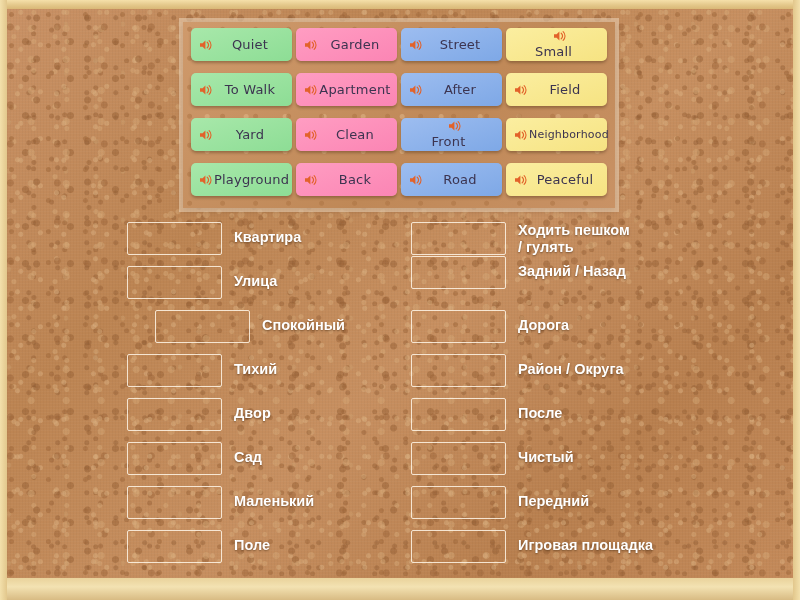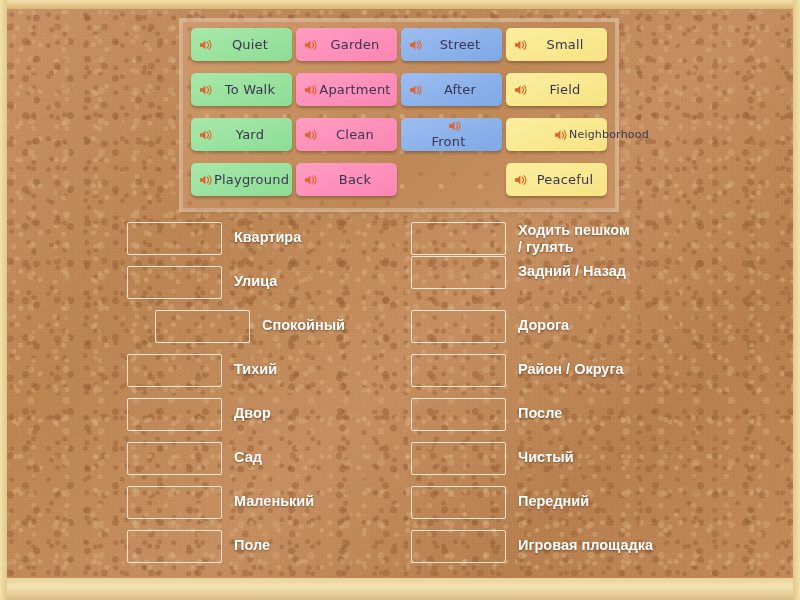--- a/index.html
+++ b/index.html
@@ -141,21 +141,21 @@
         <span class="tlabel">Garden</span>
       </div>
       <div class="tile blue" style="left: 218px; top: 6px; width: 101px;">
         <span class="spk"><svg viewBox="0 0 16 16" width="16" height="16">
             <path d="M2 6.2h2.6L7.4 3.6v8.8L4.6 9.8H2z" fill="#e2622a"></path>
             <path d="M9.2 5.2a3.6 3.6 0 0 1 0 5.6" stroke="#e2622a" stroke-width="1.2" fill="none" stroke-linecap="round"></path>
             <path d="M11.1 3.6a6 6 0 0 1 0 8.8" stroke="#e2622a" stroke-width="1.1" fill="none" stroke-linecap="round"></path>
           </svg></span>
         <span class="tlabel">Street</span>
       </div>
-      <div class="tile yellow" style="left: 323px; top: 6px; width: 101px;">
+      <div class="tile yellow" style="left: 323px; top: 6px; width: 101px; flex-direction: column;">
         <span class="spk"><svg viewBox="0 0 16 16" width="16" height="16">
             <path d="M2 6.2h2.6L7.4 3.6v8.8L4.6 9.8H2z" fill="#e2622a"></path>
             <path d="M9.2 5.2a3.6 3.6 0 0 1 0 5.6" stroke="#e2622a" stroke-width="1.2" fill="none" stroke-linecap="round"></path>
             <path d="M11.1 3.6a6 6 0 0 1 0 8.8" stroke="#e2622a" stroke-width="1.1" fill="none" stroke-linecap="round"></path>
           </svg></span>
         <span class="tlabel">Small</span>
       </div>
       <div class="tile green" style="left: 8px; top: 51px; width: 101px;">
         <span class="spk"><svg viewBox="0 0 16 16" width="16" height="16">
             <path d="M2 6.2h2.6L7.4 3.6v8.8L4.6 9.8H2z" fill="#e2622a"></path>
@@ -205,21 +205,21 @@
         <span class="tlabel">Clean</span>
       </div>
       <div class="tile blue" style="left: 218px; top: 96px; width: 101px; flex-direction: column;">
         <span class="spk"><svg viewBox="0 0 16 16" width="16" height="16">
             <path d="M2 6.2h2.6L7.4 3.6v8.8L4.6 9.8H2z" fill="#e2622a"></path>
             <path d="M9.2 5.2a3.6 3.6 0 0 1 0 5.6" stroke="#e2622a" stroke-width="1.2" fill="none" stroke-linecap="round"></path>
             <path d="M11.1 3.6a6 6 0 0 1 0 8.8" stroke="#e2622a" stroke-width="1.1" fill="none" stroke-linecap="round"></path>
           </svg></span>
         <span class="tlabel">Front</span>
       </div>
-      <div class="tile yellow small" style="left: 323px; top: 96px; width: 101px; padding-left: 40px;">
+      <div class="tile yellow small" style="left: 323px; top: 96px; width: 101px;">
         <span class="spk"><svg viewBox="0 0 16 16" width="16" height="16">
             <path d="M2 6.2h2.6L7.4 3.6v8.8L4.6 9.8H2z" fill="#e2622a"></path>
             <path d="M9.2 5.2a3.6 3.6 0 0 1 0 5.6" stroke="#e2622a" stroke-width="1.2" fill="none" stroke-linecap="round"></path>
             <path d="M11.1 3.6a6 6 0 0 1 0 8.8" stroke="#e2622a" stroke-width="1.1" fill="none" stroke-linecap="round"></path>
           </svg></span>
         <span class="tlabel">Neighborhood</span>
       </div>
       <div class="tile green" style="left: 8px; top: 141px; width: 101px;">
         <span class="spk"><svg viewBox="0 0 16 16" width="16" height="16">
             <path d="M2 6.2h2.6L7.4 3.6v8.8L4.6 9.8H2z" fill="#e2622a"></path>
@@ -228,20 +228,28 @@
           </svg></span>
         <span class="tlabel">Playground</span>
       </div>
       <div class="tile pink" style="left: 113px; top: 141px; width: 101px;">
         <span class="spk"><svg viewBox="0 0 16 16" width="16" height="16">
             <path d="M2 6.2h2.6L7.4 3.6v8.8L4.6 9.8H2z" fill="#e2622a"></path>
             <path d="M9.2 5.2a3.6 3.6 0 0 1 0 5.6" stroke="#e2622a" stroke-width="1.2" fill="none" stroke-linecap="round"></path>
             <path d="M11.1 3.6a6 6 0 0 1 0 8.8" stroke="#e2622a" stroke-width="1.1" fill="none" stroke-linecap="round"></path>
           </svg></span>
         <span class="tlabel">Back</span>
+      </div>
+      <div class="tile blue" style="left: 218px; top: 141px; width: 101px;">
+        <span class="spk"><svg viewBox="0 0 16 16" width="16" height="16">
+            <path d="M2 6.2h2.6L7.4 3.6v8.8L4.6 9.8H2z" fill="#e2622a"></path>
+            <path d="M9.2 5.2a3.6 3.6 0 0 1 0 5.6" stroke="#e2622a" stroke-width="1.2" fill="none" stroke-linecap="round"></path>
+            <path d="M11.1 3.6a6 6 0 0 1 0 8.8" stroke="#e2622a" stroke-width="1.1" fill="none" stroke-linecap="round"></path>
+          </svg></span>
+        <span class="tlabel">Road</span>
       </div>
       <div class="tile yellow" style="left: 323px; top: 141px; width: 101px;">
         <span class="spk"><svg viewBox="0 0 16 16" width="16" height="16">
             <path d="M2 6.2h2.6L7.4 3.6v8.8L4.6 9.8H2z" fill="#e2622a"></path>
             <path d="M9.2 5.2a3.6 3.6 0 0 1 0 5.6" stroke="#e2622a" stroke-width="1.2" fill="none" stroke-linecap="round"></path>
             <path d="M11.1 3.6a6 6 0 0 1 0 8.8" stroke="#e2622a" stroke-width="1.1" fill="none" stroke-linecap="round"></path>
           </svg></span>
         <span class="tlabel">Peaceful</span>
       </div>
     </div>

